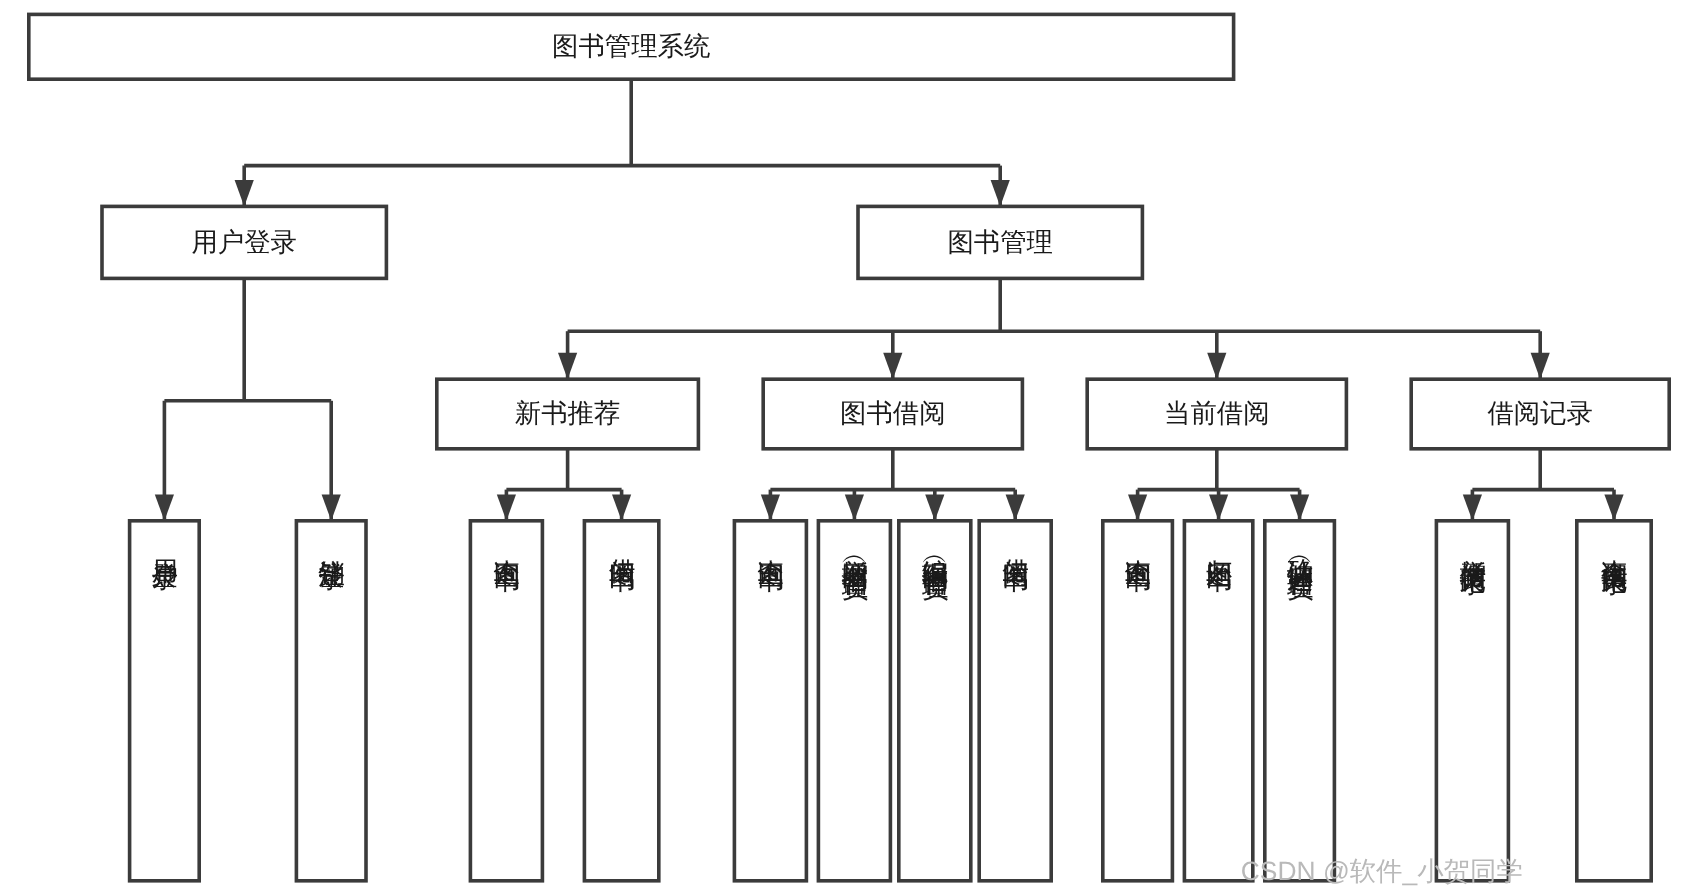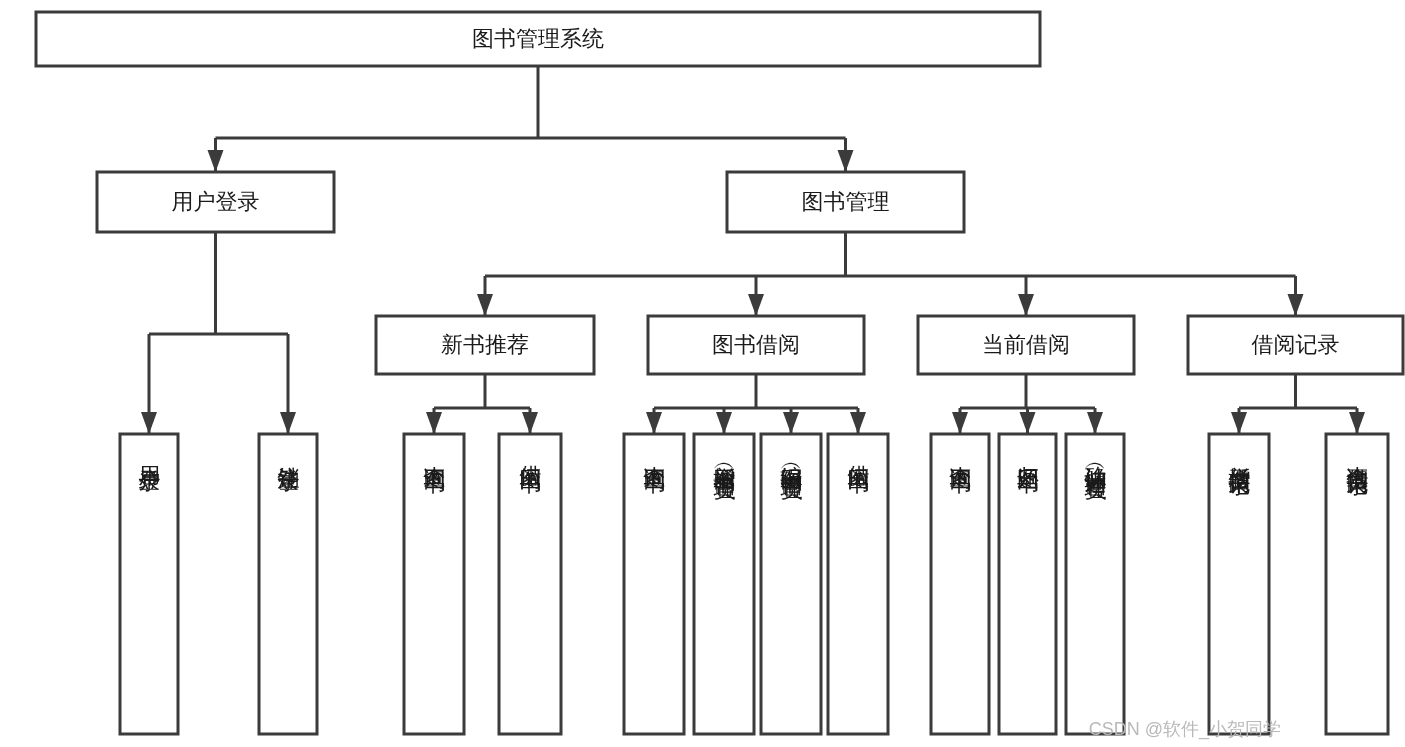--- a/index.html
+++ b/index.html
@@ -9,21 +9,21 @@
   }
   body {
     width: 1405px;
     height: 747px;
     font-family: "Liberation Sans", "DejaVu Sans", sans-serif;
     overflow: hidden;
     position: relative;
   }
   #diagram-root {
     position: absolute;
-    left: 16px; top: 0;
+    left: 4px; top: 0;
     width: 1275px;
     height: 747px;
   }
   svg { display: block; }
   .node-box {
     fill: #ffffff;
     stroke: #3b3b3b;
     stroke-width: 3;
   }
   .node-box-thin {
@@ -63,21 +63,21 @@
     line-height: 1.22;
     color: #1a1a1a;
     letter-spacing: 2px;
     white-space: nowrap;
   }
   .watermark {
     position: absolute;
     right: 10px;
     bottom: 6px;
     font-family: "Liberation Sans", "DejaVu Sans", sans-serif;
-    font-size: 18px;
+    font-size: 22px;
     color: #b9b9b9;
     white-space: nowrap;
     pointer-events: none;
   }
 </style>
 </head>
 <body>
 
 <div id="diagram-root">
 

